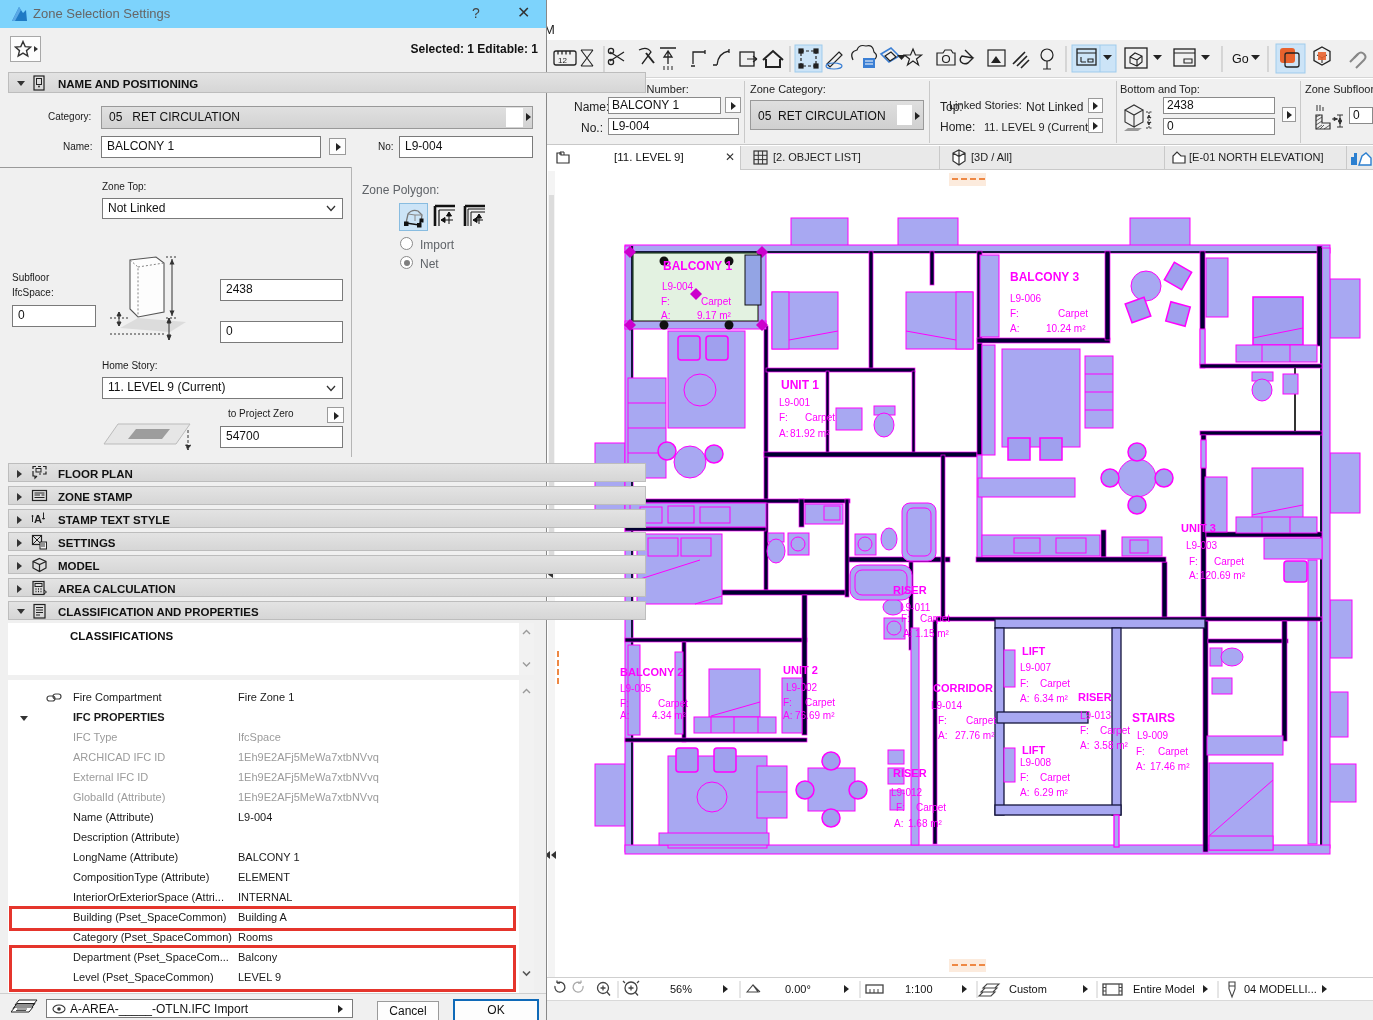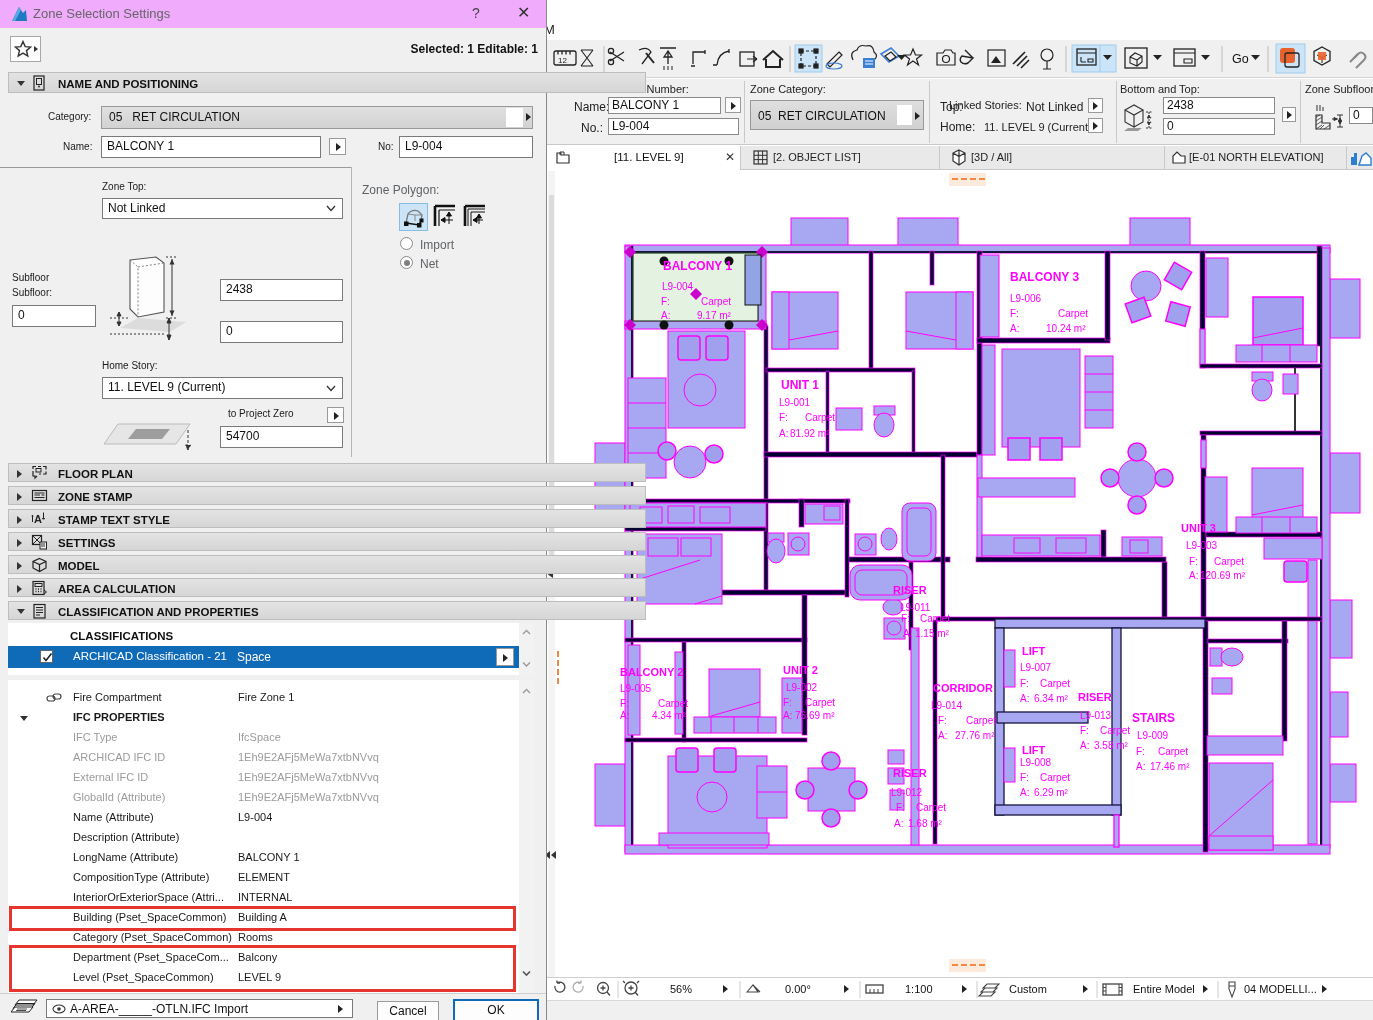--- a/index.html
+++ b/index.html
@@ -15,21 +15,21 @@
   #canvas { position:absolute; left:0; top:171px; width:826px; height:806px; background:#fff; }
   #statusbar { position:absolute; left:0; top:977px; width:826px; height:23px; background:#fff; border-top:1px solid #cfcfcf; }
   #belowbar { position:absolute; left:0; top:1000px; width:826px; height:20px; background:#f0f0f0; border-top:1px solid #d9d9d9;}
   .ilabel { position:absolute; font-size:11px; color:#222; }
   .vsep { position:absolute; top:2px; width:1px; height:62px; background:#c9c9c9; }
   .inp { position:absolute; background:#fff; border:1px solid #8a8a8a; font-size:12px; color:#111; line-height:14px; padding:1px 3px; }
   .arrbtn { position:absolute; background:#fdfdfd; border:1px solid #9a9a9a; text-align:center; }
   .tab { position:absolute; top:0; height:24px; font-size:11px; color:#222; }
   
   #dlg { position:absolute; left:0; top:0; width:547px; height:1020px; background:#f0f0f0; border-right:1px solid #888; z-index:5; }
-  #dtitle { position:absolute; left:0; top:0; width:546px; height:28px; background:#f0abfc; }
+  #dtitle { position:absolute; left:0; top:0; width:546px; height:28px; background:#7dd3fc; }
   .secbar { position:absolute; left:8px; width:638px; height:19px;
      background:linear-gradient(#e3e3e3,#d6d6d6); border:1px solid #bdbdbd;
      font-size:11.5px; font-weight:bold; color:#111; line-height:17px; }
   .secbar .tri { position:absolute; left:8px; top:6px; width:0; height:0; }
   .tri-r { border-left:5px solid #333; border-top:4px solid transparent; border-bottom:4px solid transparent; }
   .tri-d { border-top:5px solid #333; border-left:4px solid transparent; border-right:4px solid transparent; }
   .secbar .ic { position:absolute; left:22px; top:1px; }
   .secbar .tx { position:absolute; left:49px; top:2px; }
   .dlab { position:absolute; font-size:10px; color:#1a1a1a; }
   .glab { position:absolute; font-size:12px; color:#5f6368; }
@@ -671,21 +671,21 @@
       <path d="M22 10 L48 7 L56 13 L56 62 L30 67 L22 59 Z" fill="#fdfdfd" stroke="#555" stroke-width="1.1"></path>
       <path d="M22 10 L30 17 L30 67 M30 17 L56 13" fill="none" stroke="#777" stroke-width="0.9" stroke-dasharray="2 2"></path>
       <path d="M64 9 L64 66" stroke="#333" stroke-width="1"></path>
       <path d="M64 9 l-2.5 5.5 h5 z M64 66 l-2.5 -5.5 h5 z" fill="#333"></path>
       <path d="M58 7 L69 7 M58 68 L69 68" stroke="#333" stroke-width="1" stroke-dasharray="2 2"></path>
       <path d="M2 68 L20 68 M2 84 L58 84" stroke="#333" stroke-width="1" stroke-dasharray="2 2"></path>
       <path d="M11 62 L11 76 M11 62 l-2 4 h4 z M11 76 l-2 -4 h4 z" stroke="#333" stroke-width="1" fill="#333"></path>
       <path d="M61 68 L61 90 M61 68 l-2 5 h4 z M61 90 l-2 -5 h4 z" stroke="#333" stroke-width="1" fill="#333"></path>
     </svg>
     <div class="dlab" style="left:12px;top:272px;">Subfloor</div>
-    <div class="dlab" style="left:12px;top:287px;">Subfloor:</div>
+    <div class="dlab" style="left:12px;top:287px;">IfcSpace:</div>
     <div class="din" style="left:12px;top:305px;width:84px;height:22px;">0</div>
     <div class="din" style="left:220px;top:279px;width:123px;height:22px;">2438</div>
     <div class="din" style="left:220px;top:321px;width:123px;height:22px;">0</div>
     <div class="dlab" style="left:102px;top:360px;">Home Story:</div>
     <div class="din" style="left:102px;top:377px;width:241px;height:22px;">11. LEVEL 9 (Current)
       <svg class="abs" style="right:6px;top:7px" width="10" height="7" viewBox="0 0 10 7">
           <path d="M1 1 L5 5.5 L9 1" fill="none" stroke="#333" stroke-width="1.3"></path>
         </svg>
     </div>
     <div class="dlab" style="left:228px;top:408px;">to Project Zero</div>
@@ -754,32 +754,20 @@
         <div class="tri tri-d" style="top:7px;"></div>
       <svg class="ic" width="17" height="17" viewBox="0 0 17 17">
           <rect x="3" y="1.5" width="11" height="13.5" fill="none" stroke="#222" stroke-width="1.2"></rect>
           <path d="M5 4.5 h7 M5 7 h7 M5 9.5 h7 M5 12 h4" stroke="#222" stroke-width="1"></path>
         </svg>
       <div class="tx">CLASSIFICATION AND PROPERTIES</div>
       </div>
 
     <div class="abs" style="left:8px;top:623px;width:511px;height:52px;background:#fff;"></div>
     <div class="abs" style="left:70px;top:630px;font-size:11.5px;font-weight:bold;color:#111;">CLASSIFICATIONS</div>
-    <div class="abs" style="left:8px;top:646px;width:511px;height:22px;background:#0f6ab8;">
-      <div class="abs" style="left:32px;top:4px;width:13px;height:13px;background:#fff;border:1px solid #666;">
-        <svg class="abs" style="left:1px;top:1px" width="11" height="11" viewBox="0 0 11 11">
-            <path d="M1.5 5.5 L4 8.5 L9.5 1.5" fill="none" stroke="#222" stroke-width="1.6"></path>
-          </svg>
-      </div>
-      <div class="abs" style="left:65px;top:4px;font-size:11.5px;color:#fff;">ARCHICAD Classification - 21</div>
-      <div class="abs" style="left:229px;top:4px;font-size:12px;color:#fff;">Space</div>
-      <div class="abs" style="left:488px;top:2px;width:18px;height:18px;background:#fdfdfd;border:1px solid #999;">
-          <div class="abs" style="left:6px;top:5px;width:0;height:0;border-left:5px solid #222;border-top:4px solid transparent;border-bottom:4px solid transparent;"></div>
-        </div>
-    </div>
 
     <div class="abs" style="left:519px;top:623px;width:15px;height:52px;background:#f2f2f2;">
       <svg class="abs" style="left:3px;top:6px" width="9" height="7" viewBox="0 0 9 7">
           <path d="M1 5 L4.5 1.5 L8 5" fill="none" stroke="#9a9a9a" stroke-width="1.4"></path>
         </svg>
       <svg class="abs" style="left:3px;top:38px" width="9" height="7" viewBox="0 0 9 7">
           <path d="M1 1.5 L4.5 5 L8 1.5" fill="none" stroke="#9a9a9a" stroke-width="1.4"></path>
         </svg>
     </div>
 

